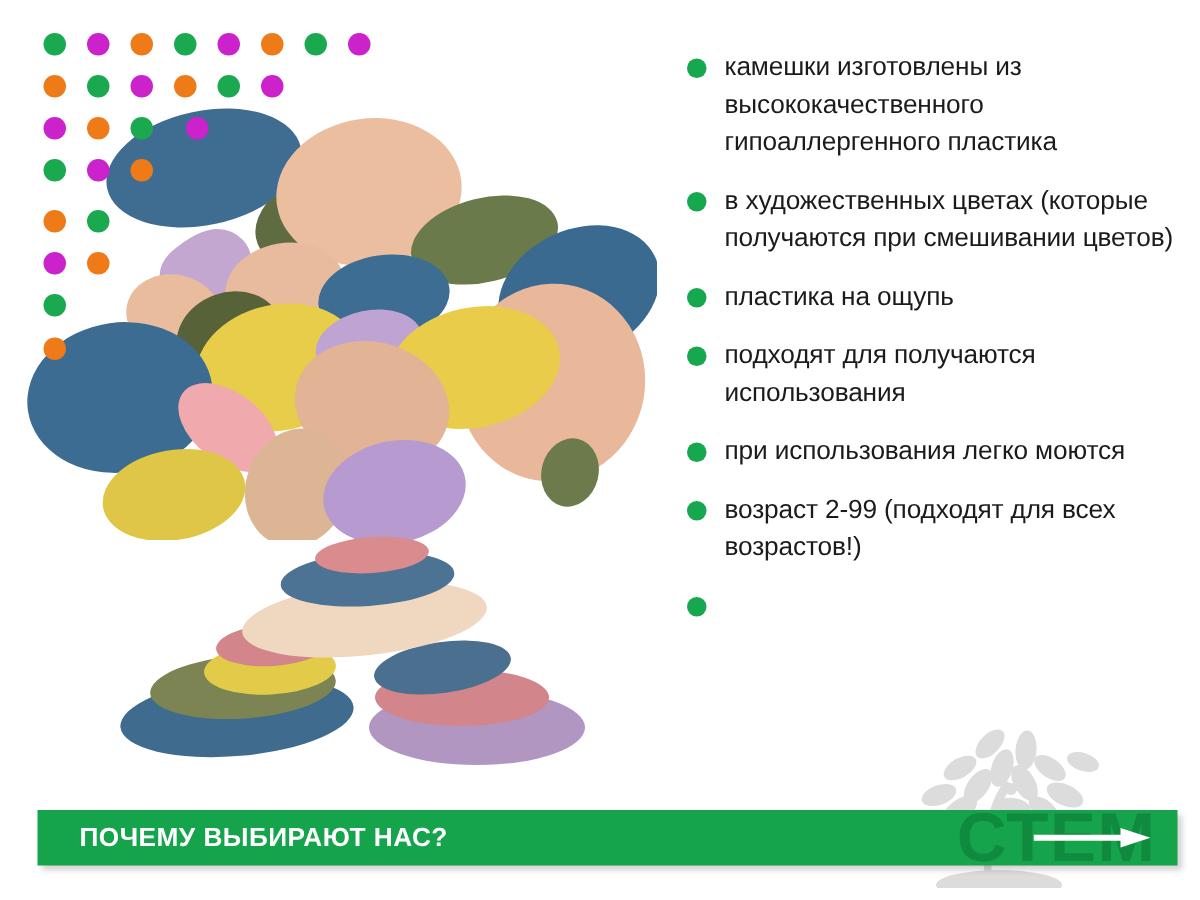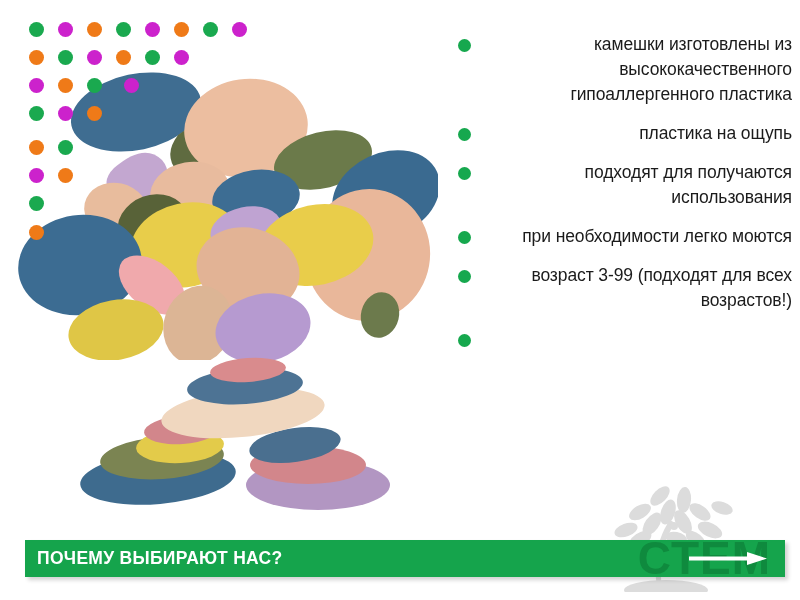--- a/index.html
+++ b/index.html
@@ -53,21 +53,20 @@
     z-index: 4;
   }
   .bullet-item {
     position: relative;
     padding-left: 31px;
     margin-bottom: 14px;
     font-size: 17.5px;
     line-height: 25px;
     color: #1b1b1b;
     letter-spacing: -0.1px;
-    text-align: right;
   }
   .bullet-marker {
     position: absolute;
     left: 6px;
     top: 7px;
     width: 13px;
     height: 13px;
     border-radius: 50%;
   }
 
@@ -100,21 +99,21 @@
     top: -9px;
     font-size: 46px;
     font-weight: bold;
     letter-spacing: 1px;
     color: #0f8a3e;
     font-family: "Liberation Sans", sans-serif;
     user-select: none;
   }
   #footer-title {
     position: absolute;
-    left: 12px;
+    left: 28px;
     top: 0;
     height: 37px;
     line-height: 37px;
     font-size: 17.5px;
     font-weight: bold;
     color: #ffffff;
     letter-spacing: 0.3px;
     white-space: nowrap;
   }
   #footer-arrow {
@@ -231,24 +230,25 @@
       <div class="dot" style="left: 29px; top: 140px; background: rgb(239, 122, 24);"></div>
       <div class="dot" style="left: 58px; top: 140px; background: rgb(26, 169, 79);"></div>
       <div class="dot" style="left: 29px; top: 168px; background: rgb(204, 34, 204);"></div>
       <div class="dot" style="left: 58px; top: 168px; background: rgb(239, 122, 24);"></div>
       <div class="dot" style="left: 29px; top: 196px; background: rgb(26, 169, 79);"></div>
       <div class="dot" style="left: 29px; top: 225px; background: rgb(239, 122, 24);"></div>
     </div>
 
   <div id="bullets">
       <div class="bullet-item"><span class="bullet-marker" style="background: rgb(22, 168, 78);"></span><span>камешки изготовлены из высококачественного гипоаллергенного пластика</span></div>
+      <div class="bullet-item"><span class="bullet-marker" style="background: rgb(22, 168, 78);"></span><span>в художественных цветах (которые получаются при смешивании цветов)</span></div>
       <div class="bullet-item"><span class="bullet-marker" style="background: rgb(22, 168, 78);"></span><span>пластика на ощупь</span></div>
       <div class="bullet-item"><span class="bullet-marker" style="background: rgb(22, 168, 78);"></span><span>подходят для получаются использования</span></div>
-      <div class="bullet-item"><span class="bullet-marker" style="background: rgb(22, 168, 78);"></span><span>при необходимости легко моются</span></div>
-      <div class="bullet-item"><span class="bullet-marker" style="background: rgb(22, 168, 78);"></span><span>возраст 3-99 (подходят для всех возрастов!)</span></div>
+      <div class="bullet-item"><span class="bullet-marker" style="background: rgb(22, 168, 78);"></span><span>при использования легко моются</span></div>
+      <div class="bullet-item"><span class="bullet-marker" style="background: rgb(22, 168, 78);"></span><span>возраст 2-99 (подходят для всех возрастов!)</span></div>
       <div class="bullet-item"><span class="bullet-marker" style="background: rgb(22, 168, 78);"></span></div>
     </div>
 
   <div id="watermark">
     <svg viewBox="0 0 210 110" width="210" height="110">
       <g fill="#dcdcdc">
 
         <path d="M78 110 q-6 -30 2 -52 q4 -12 10 -20 l5 3 q-8 12 -11 24 q-6 24 -1 45 z"></path>
 
         <ellipse cx="86" cy="108" rx="42" ry="10"></ellipse>

